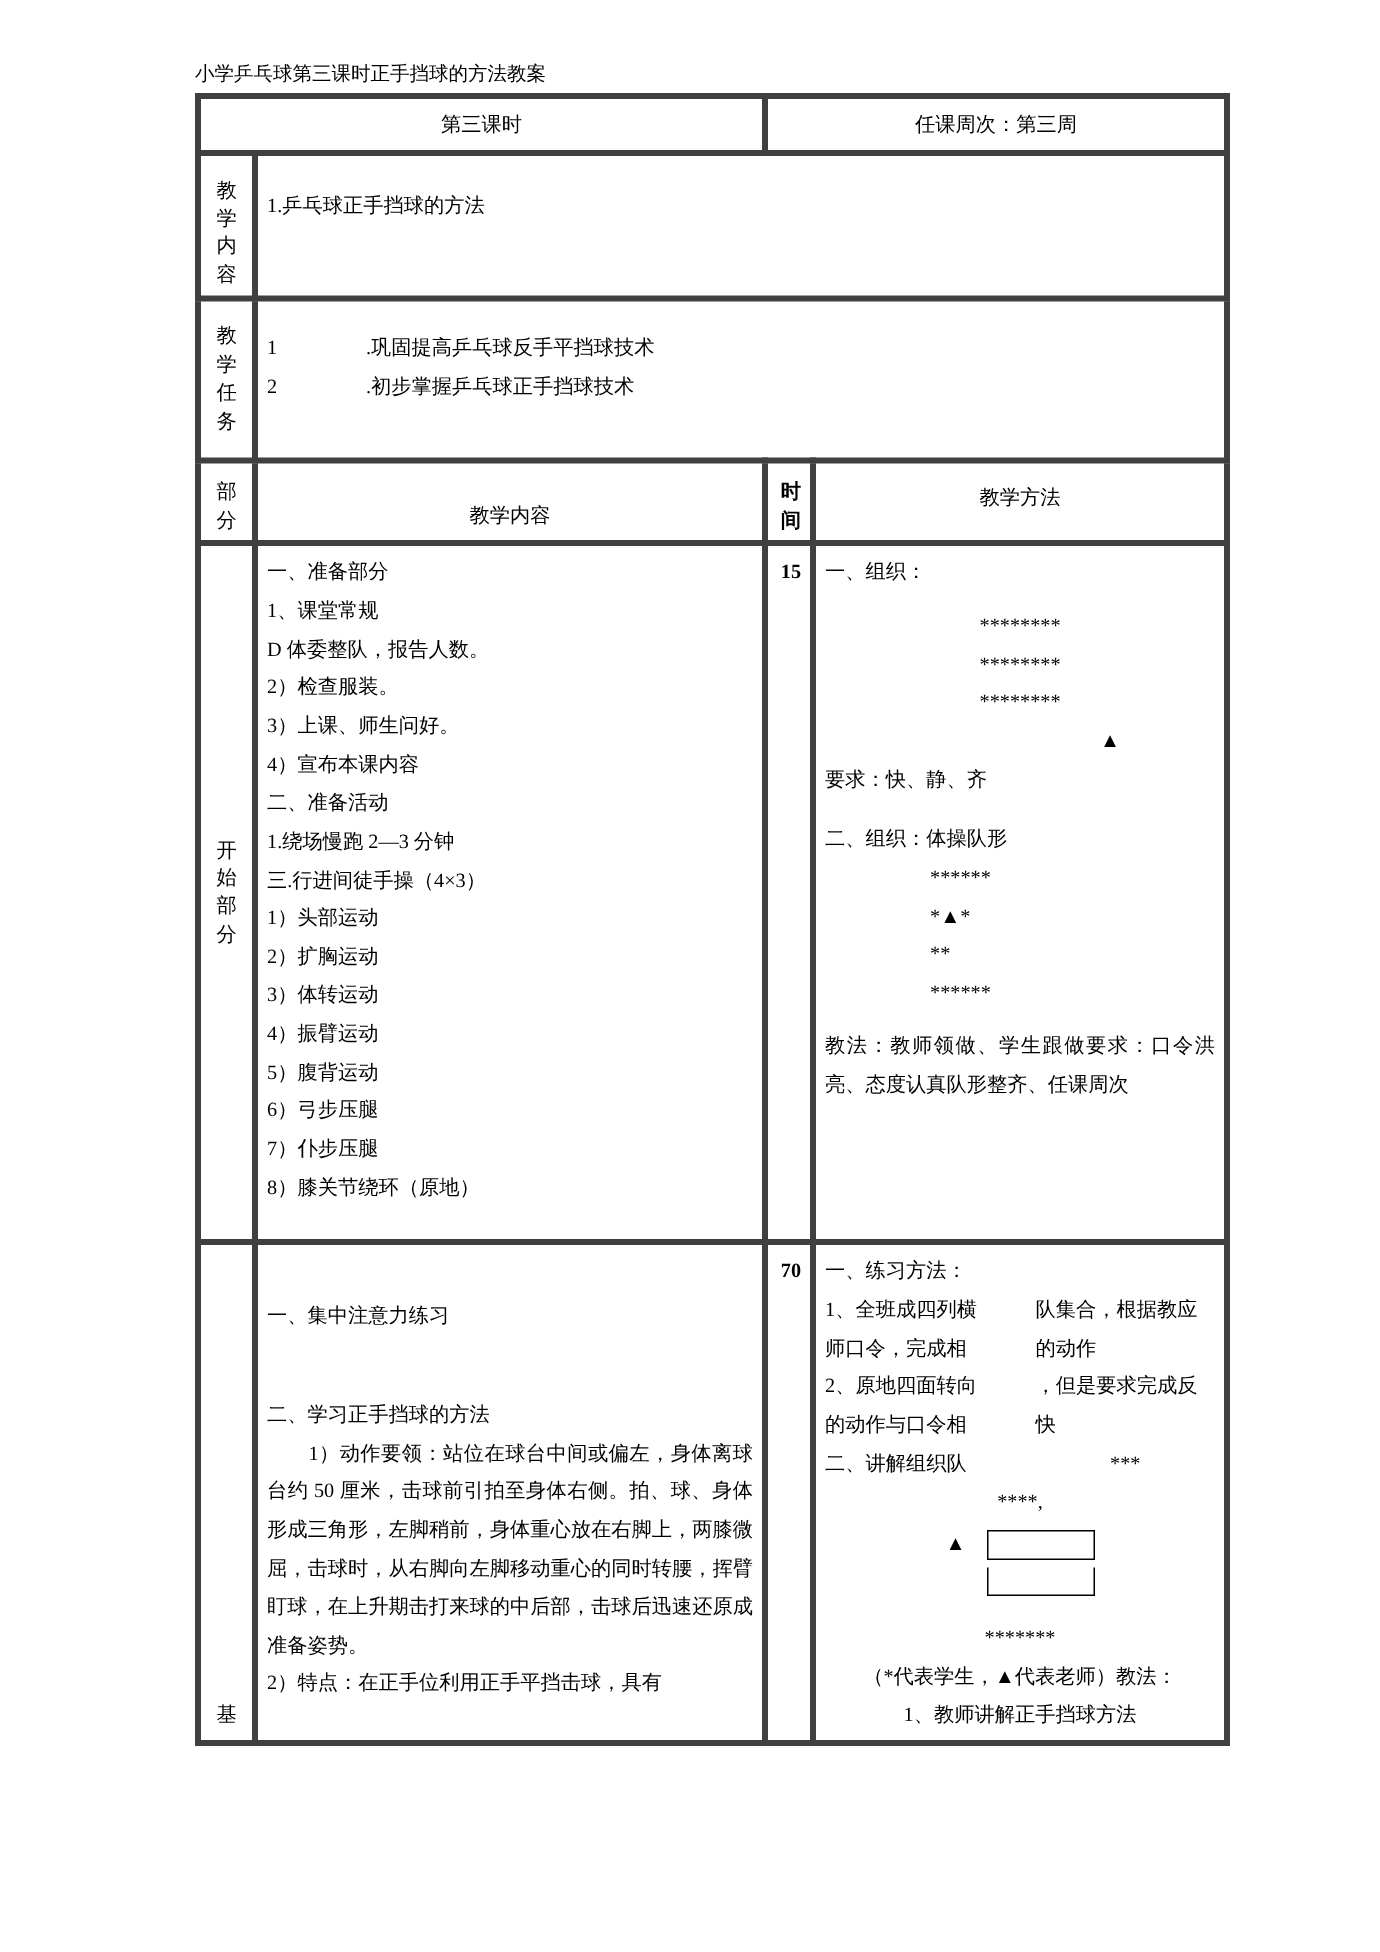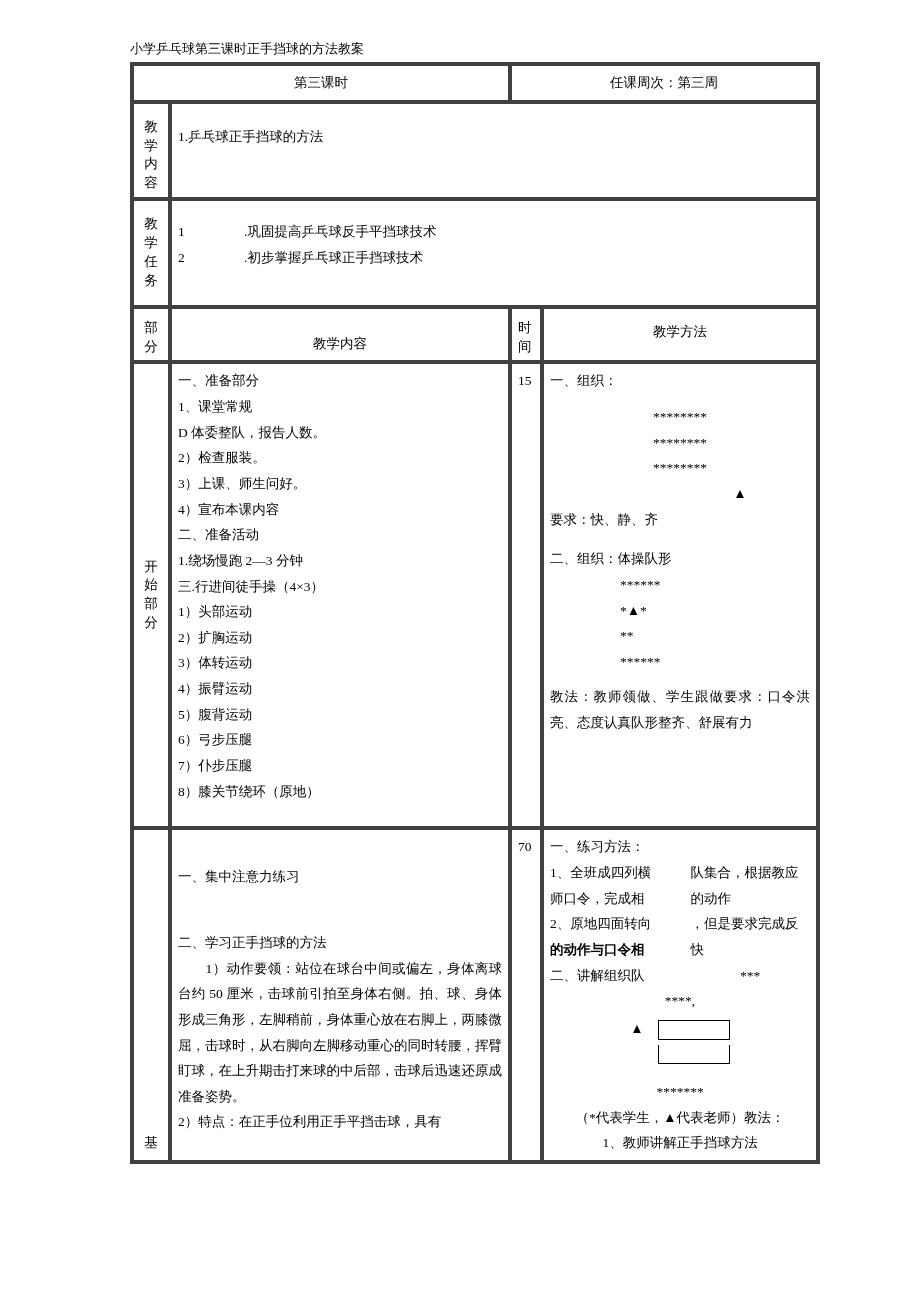--- a/index.html
+++ b/index.html
@@ -30,21 +30,22 @@
     word-wrap: break-word;
   }
   .center { text-align: center; }
   .col-label {
     width: 38px;
     text-align: center;
     vertical-align: middle !important;
   }
   .col-time {
     width: 32px;
-    text-align: left;
+    text-align: right;
+    font-weight: bold;
   }
   .asterisk-line { text-align: center; }
   .right-block { font-size: 13.5px; }
   .small-box {
     display: inline-block;
     border: 1px solid #000;
     height: 18px;
     width: 70px;
     vertical-align: top;
   }
@@ -131,21 +132,21 @@
       <div class="asterisk-line">********</div>
       <div style="text-align:center; padding-left:120px;">▲</div>
       <div>要求：快、静、齐</div>
       <div style="height:14px"></div>
       <div>二、组织：体操队形</div>
       <div style="padding-left:70px;">******</div>
       <div style="padding-left:70px;">*▲*</div>
       <div style="padding-left:70px;">**</div>
       <div style="padding-left:70px;">******</div>
       <div style="height:10px"></div>
-      <div style="text-align:justify;">教法：教师领做、学生跟做要求：口令洪亮、态度认真队形整齐、舒展有力</div>
+      <div style="text-align:justify;">教法：教师领做、学生跟做要求：口令洪亮、态度认真队形整齐、任课周次</div>
     </td>
   </tr>
 
   <tr>
     <td class="col-label" style="vertical-align:bottom !important;">基</td>
     <td style="text-align:justify;margin-left:48px;">
       <div style="height:30px"></div>
       <div>一、集中注意力练习</div>
       <div style="height:40px"></div>
       <div>二、学习正手挡球的方法</div>
@@ -163,21 +164,21 @@
         </tr>
         <tr>
           <td style="border:none;padding:0;vertical-align:top;">师口令，完成相</td>
           <td style="border:none;padding:0;vertical-align:top;">的动作</td>
         </tr>
         <tr>
           <td style="border:none;padding:0;vertical-align:top;">2、原地四面转向</td>
           <td style="border:none;padding:0;vertical-align:top;">，但是要求完成反</td>
         </tr>
         <tr>
-          <td style="border:none;padding:0;vertical-align:top;font-weight:bold;">的动作与口令相</td>
+          <td style="border:none;padding:0;vertical-align:top;">的动作与口令相</td>
           <td style="border:none;padding:0;vertical-align:top;">快</td>
         </tr>
         <tr>
           <td style="border:none;padding:0;vertical-align:top;">二、讲解组织队</td>
           <td style="border:none;padding:0;vertical-align:top;text-align:center;">***</td>
         </tr>
       </tbody>
           </table>
       <div class="asterisk-line">****,</div>
       <div style="height:6px;"></div>

